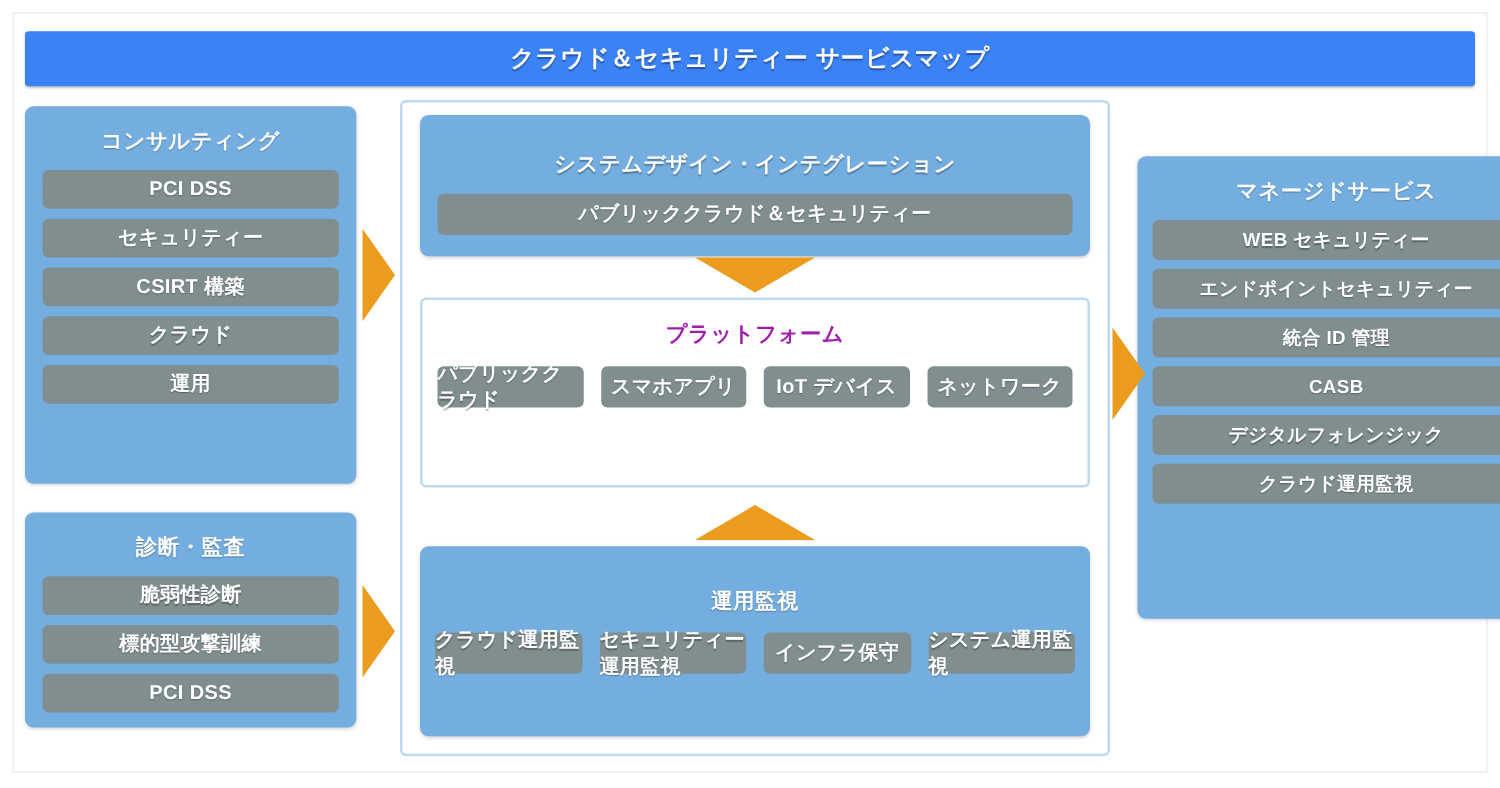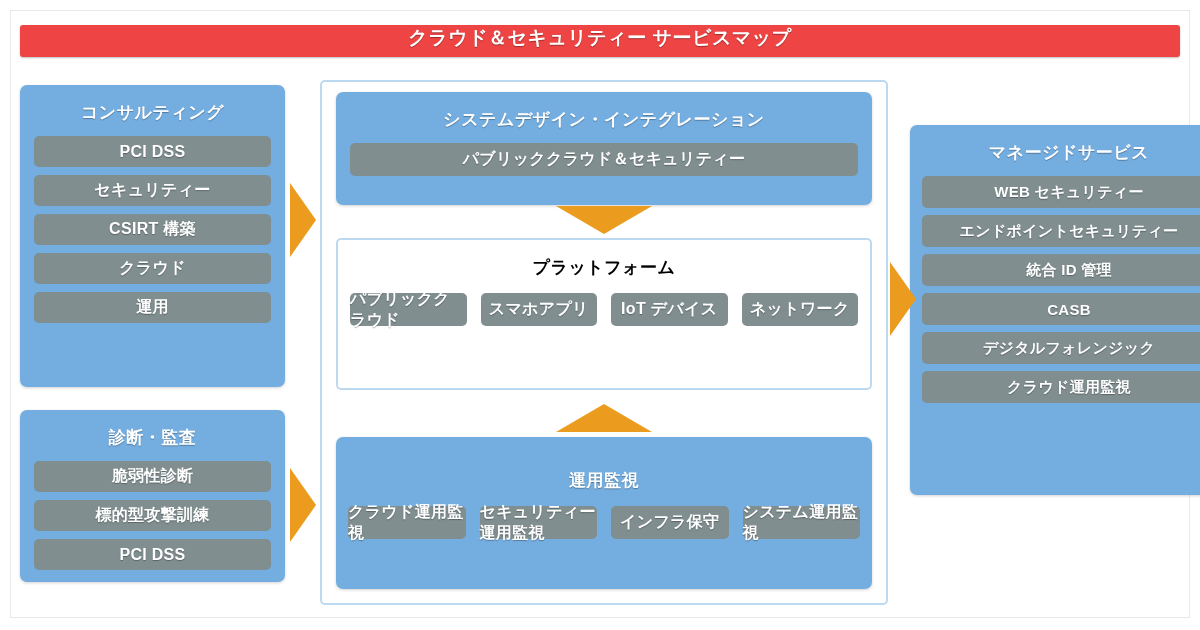--- a/index.html
+++ b/index.html
@@ -29,26 +29,26 @@
     border: 1px solid #e9e9e9;
     box-sizing: border-box;
   }
 
   
   .title-bar {
     position: absolute;
     left: 20px;
     top: 25px;
     width: 1160px;
-    height: 32px;
-    background: #ef4444;
+    height: 44px;
+    background: #3b82f6;
     border-radius: 3px;
     box-shadow: 0 1px 2px rgba(0,0,0,0.25);
     display: flex;
-    align-items: flex-start;
+    align-items: center;
     justify-content: center;
     box-sizing: border-box;
   }
   .title-bar .title-text {
     color: #ffffff;
     font-size: 19px;
     font-weight: bold;
     letter-spacing: 0.5px;
     text-shadow: 0 1px 1px rgba(0,0,0,0.35);
   }
@@ -108,34 +108,34 @@
     background: #ffffff;
     border: 2px solid #bcd9ef;
     border-radius: 5px;
     box-sizing: border-box;
   }
 
   #panel-sdi {
     left: 336px; top: 92px; width: 536px; height: 113px;
     padding: 8px 14px 10px 14px;
   }
-  #panel-sdi .panel-heading { margin: 8px 0 12px 0; }
+  #panel-sdi .panel-heading { margin: 20px 0 12px 0; }
   #panel-sdi .chip { height: 33px; }
 
   #panel-platform {
     position: absolute;
     left: 336px; top: 238px; width: 536px; height: 152px;
     background: #ffffff;
     border: 2px solid #bcd9ef;
     border-radius: 5px;
     box-sizing: border-box;
     padding: 8px 12px 10px 12px;
   }
   #panel-platform .panel-heading-dark {
-    color: #000000;
+    color: #a21caf;
     font-size: 17px;
     font-weight: bold;
     text-align: center;
     margin: 8px 0 14px 0;
     letter-spacing: 0.5px;
   }
 
   #panel-monitoring {
     left: 336px; top: 437px; width: 536px; height: 152px;
     padding: 8px 12px 10px 12px;

